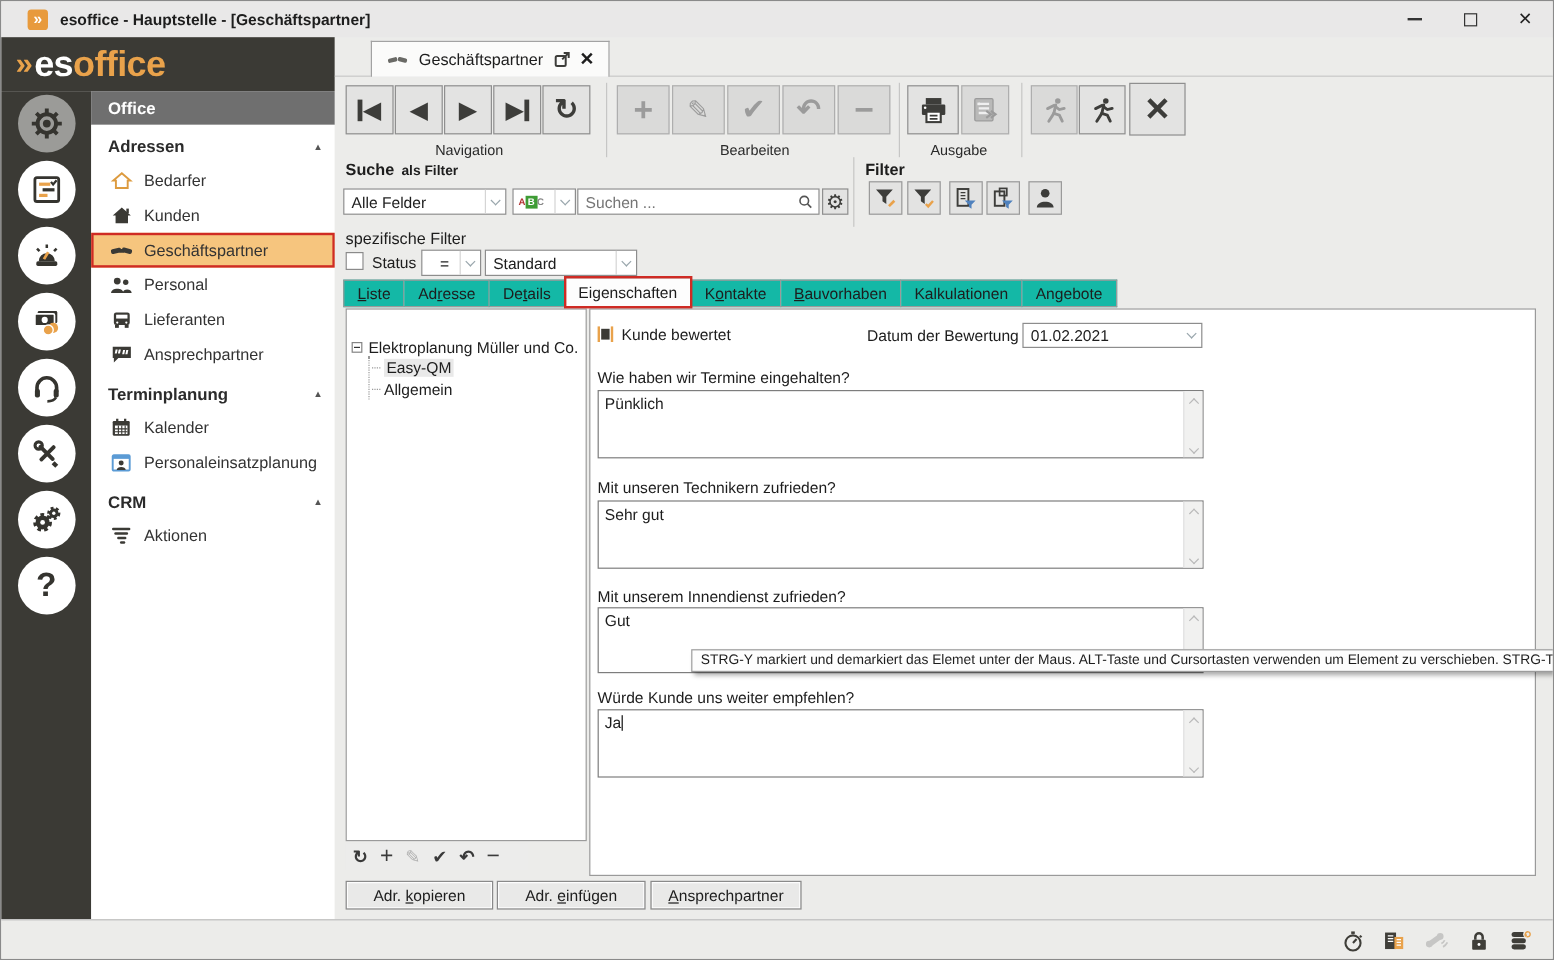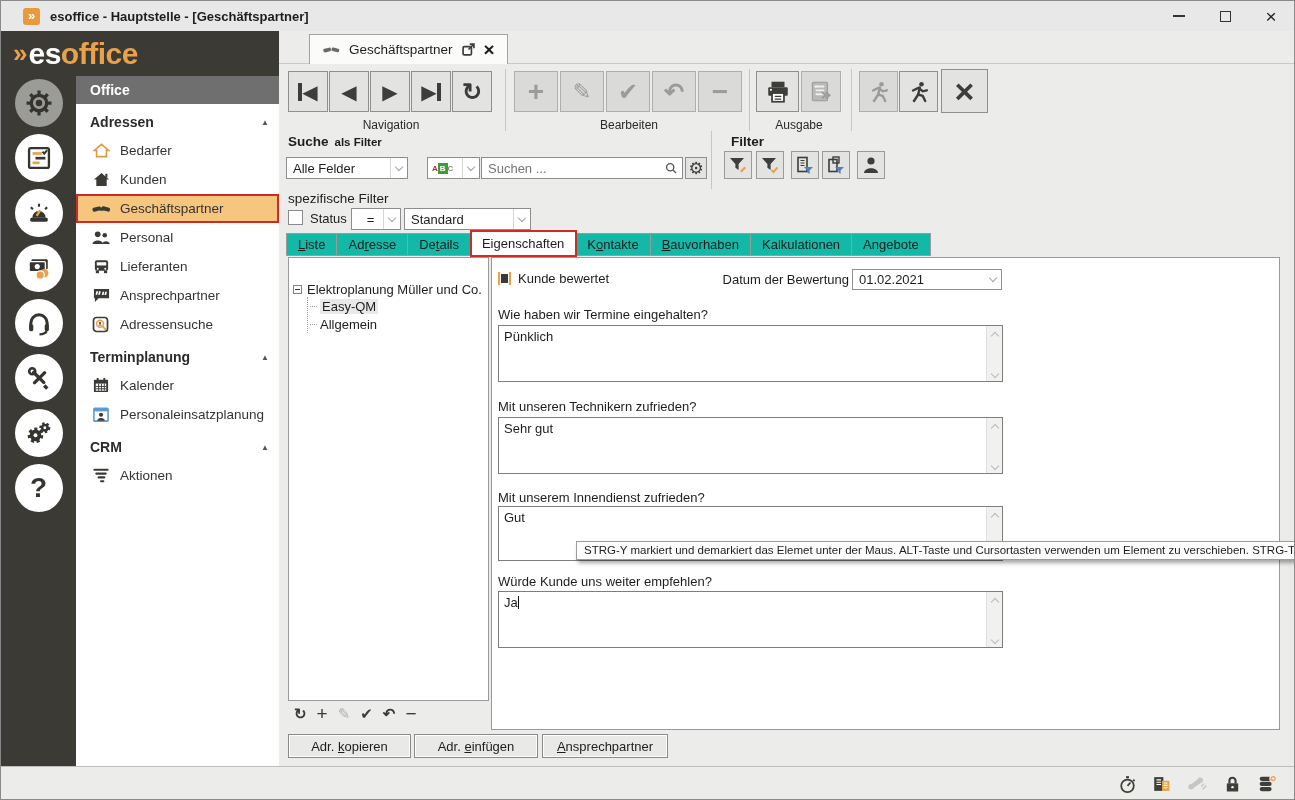--- a/index.html
+++ b/index.html
@@ -291,32 +291,20 @@
             <g fill="#fff">
               <rect x="5.5" y="4.5" width="1.8" height="3.6" transform="skewX(-12)"></rect>
               <rect x="8.3" y="4.5" width="1.8" height="3.6" transform="skewX(-12)"></rect>
               <rect x="12.2" y="5" width="1.8" height="3.6" transform="skewX(-12)"></rect>
               <rect x="15" y="5" width="1.8" height="3.6" transform="skewX(-12)"></rect>
             </g>
           </svg>
         </span>
       <span>Ansprechpartner</span>
     </div>
-    <div class="navitem">
-      <span class="nicon">
-          <svg width="18" height="18" viewBox="0 0 18 18">
-            <rect x="1.5" y="1.5" width="14" height="14" rx="3" fill="none" stroke="#3b3a35" stroke-width="1.7"></rect>
-            <circle cx="8" cy="7.8" r="3.4" fill="none" stroke="#e9a24b" stroke-width="1.6"></circle>
-            <circle cx="8" cy="7" r="1.1" fill="#3b3a35"></circle>
-            <path d="M6.3 9.6c.2-1.6 3.2-1.6 3.4 0z" fill="#3b3a35"></path>
-            <path d="M10.8 10.6l3.4 3.4" stroke="#e9a24b" stroke-width="2"></path>
-          </svg>
-        </span>
-      <span>Adressensuche</span>
-    </div>
 
     <div class="navhdr">
       <span>Terminplanung</span>
       <span class="col">▲</span>
     </div>
     <div class="navitem">
       <span class="nicon">
           <svg width="18" height="17" viewBox="0 0 19 18">
             <rect x="2" y="3" width="15" height="13" rx="1" fill="#3b3a35"></rect>
             <rect x="4" y="7" width="11" height="7.5" fill="#fff"></rect>
@@ -455,21 +443,21 @@
           </g>
         </svg>
     </div>
     <div class="btn44" style="left:662px;width:47px;height:44px;top:38px;font-size:34px;font-weight:bold">
         <span>×</span>
       </div>
 
     <div class="seclabel" style="left:9px;top:103px">
       <span>Suche</span><small>als Filter</small>
     </div>
-    <div class="combo" style="left:7px;top:126px;width:122px">
+    <div class="combo" style="left:7px;top:126px;width:136px">
       <span class="val">Alle Felder</span>
       <span class="cbtn">
           <i class="cv"></i>
         </span>
     </div>
     <div class="combo" style="left:148px;top:126px;width:53px">
       <span class="val" style="display:flex;align-items:center;gap:0;font-size:8px;font-weight:bold;padding-left:4px">
         <span style="color:#b03030">A</span>
           <span style="background:#3f9c35;color:#fff;padding:1px 2px">B</span>
           <span style="color:#888">C</span>
@@ -483,21 +471,21 @@
       <svg width="16" height="16" viewBox="0 0 18 18" style="margin-right:4px">
           <circle cx="8" cy="8" r="4.6" fill="none" stroke="#555" stroke-width="1.7"></circle>
           <path d="M11.5 11.5l4 4" stroke="#555" stroke-width="1.7"></path>
         </svg>
     </div>
     <div class="sqbtn" style="left:406px;top:126px">
         <span>⚙</span>
       </div>
 
     <div class="gsep" style="left:432px;top:100px;height:58px"></div>
-    <div class="seclabel" style="left:452px;top:103px">Filter</div>
+    <div class="seclabel" style="left:442px;top:103px">Filter</div>
     <div class="fbtn" style="left:445px">
       <svg width="20" height="20" viewBox="0 0 20 20">
           <path d="M2 3h14l-5.4 6v6l-3.2-2.2V9z" fill="#3d3d3a"></path>
           <path d="M12 16l4.5-4.5 1.6 1.6L13.6 17.6z" fill="#e9a24b"></path>
         </svg>
     </div>
     <div class="fbtn" style="left:477px">
       <svg width="20" height="20" viewBox="0 0 20 20">
           <path d="M2 3h14l-5.4 6v6l-3.2-2.2V9z" fill="#3d3d3a"></path>
           <path d="M11.5 15l2 2 4-4.5" fill="none" stroke="#e9a24b" stroke-width="2"></path>

